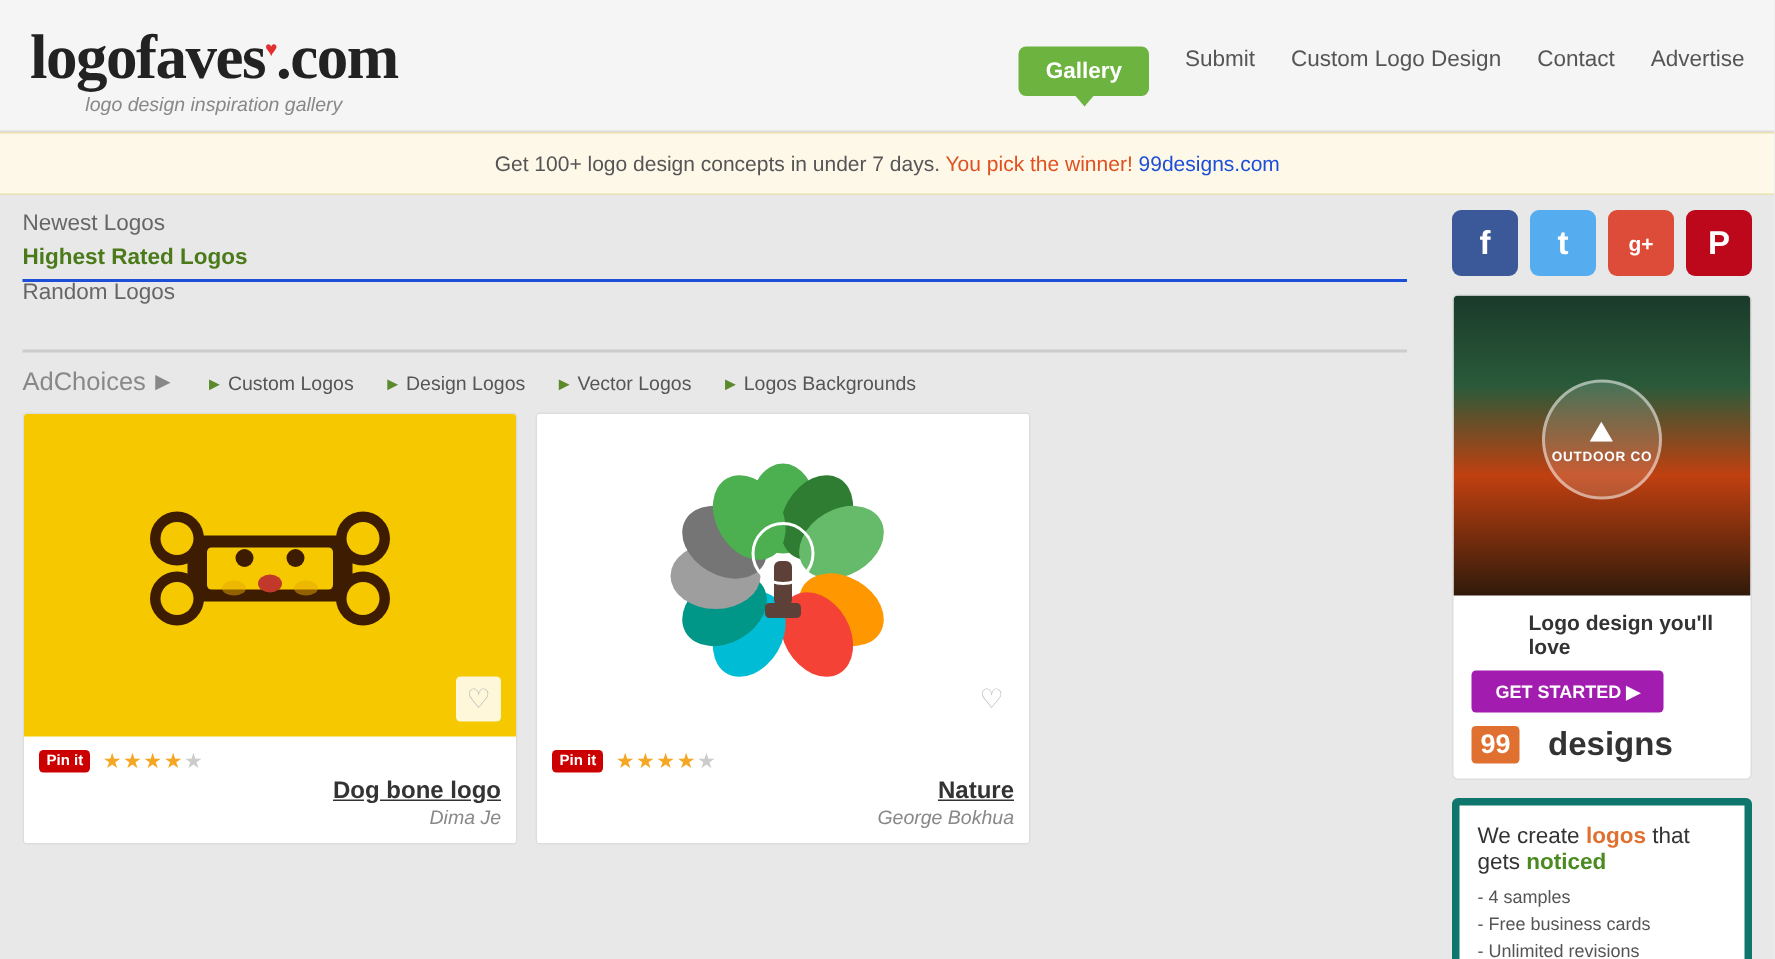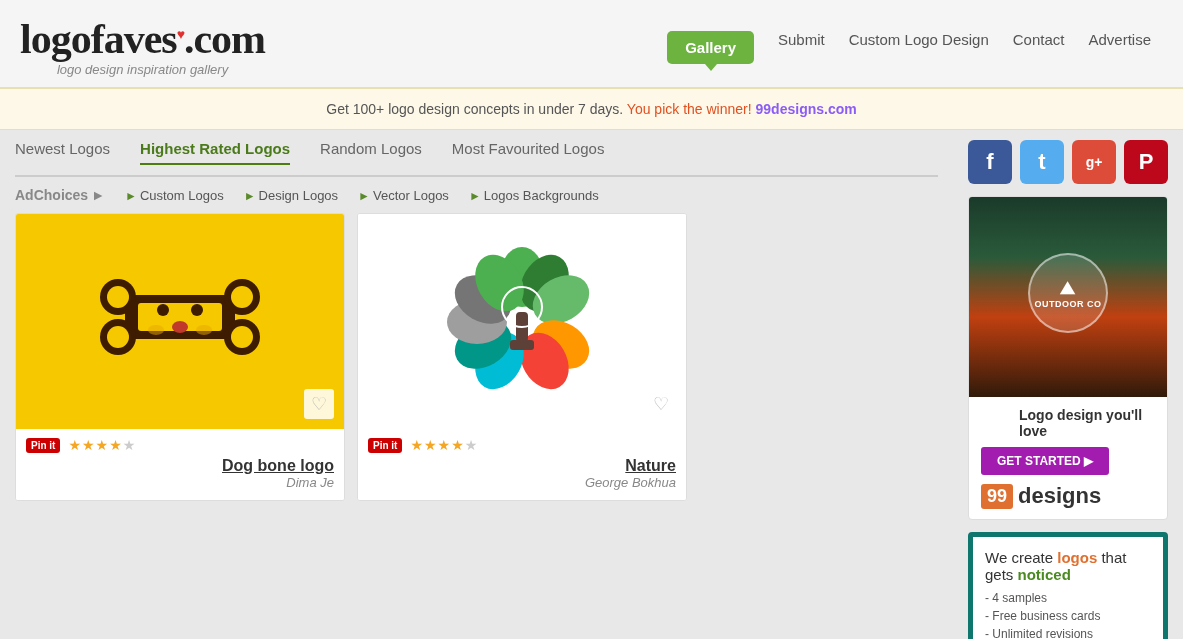--- a/index.html
+++ b/index.html
@@ -1,21 +1,21 @@
 <!DOCTYPE html>
 <html><head>
   <meta charset="utf-8">
   <style>
     * { margin: 0; padding: 0; box-sizing: border-box; }
     body { font-family: Arial, sans-serif; background: #f0f0f0; color: #333; }
 
     
     #header {
       background: #f5f5f5;
-      padding: 18px 32px 10px 20px;
+      padding: 18px 20px 10px 20px;
       display: flex;
       align-items: center;
       justify-content: space-between;
       border-bottom: 1px solid #ddd;
     }
     #logo-area { display: flex; flex-direction: column; }
     #site-title {
       font-size: 42px;
       font-weight: bold;
       color: #222;
@@ -49,54 +49,54 @@
     
     #banner {
       background: #fdf8e8;
       border-top: 1px solid #e8e0b0;
       border-bottom: 1px solid #e8e0b0;
       text-align: center;
       padding: 12px;
       font-size: 14px;
       color: #555;
     }
-    #banner a { color: #8b5cf6; text-decoration: none; font-weight: bold; }
+    #banner a { color: #1d4ed8; text-decoration: none; font-weight: normal; }
     #banner .highlight { color: #e05020; }
 
     
     #content-wrapper {
       display: flex;
       max-width: 1183px;
       padding: 0;
       background: #e8e8e8;
     }
     #main-content { flex: 1; padding: 10px 15px; }
     #sidebar { width: 230px; padding: 10px 15px; flex-shrink: 0; }
 
     
     #tabs {
       display: flex;
-      gap: 30px;
       border-bottom: 2px solid #ccc;
-      padding-bottom: 12px;
+      padding-bottom: 24px;
       margin-bottom: 10px;
+      flex-direction: column;
     }
     .tab { text-decoration: none; color: #666; font-size: 15px; padding-bottom: 6px; }
-    .tab.active { color: #4a7a1a; font-weight: bold; border-bottom: 2px solid #4d7c0f; margin-bottom: -2px; }
+    .tab.active { color: #4a7a1a; font-weight: bold; border-bottom: 2px solid #1d4ed8; margin-bottom: -2px; }
 
     
     #filter-bar {
       display: flex;
       align-items: center;
       gap: 20px;
       margin-bottom: 10px;
       font-size: 13px;
       flex-wrap: wrap;
     }
-    .adchoice { color: #888; font-size: 14px; display: flex; align-items: flex-start; gap: 3px; font-weight: bold; }
+    .adchoice { color: #888; font-size: 17px; display: flex; align-items: flex-start; gap: 3px; }
     .filter-link { color: #555; text-decoration: none; font-size: 13px; }
     .filter-arrow { color: #5a8a2a; font-size: 12px; margin-right: 3px; }
 
     
     #logo-grid {
       display: flex;
       gap: 12px;
       flex-wrap: wrap;
     }
     .logo-card {
@@ -226,21 +226,21 @@
       font-weight: bold;
       padding: 7px 16px;
       border-radius: 3px;
       border: none;
       cursor: pointer;
       display: inline-flex;
       align-items: center;
       gap: 4px;
       margin-bottom: 8px;
     }
-    .ad-logo-99 { display: flex; align-items: center; gap: 5px; font-size: 22px; font-weight: bold; color: #333; }
+    .ad-logo-99 { display: flex; align-items: center; gap: 19px; font-size: 22px; font-weight: bold; color: #333; }
     .ad-logo-99 .slash-box {
       background: #e07030;
       color: #fff;
       padding: 2px 6px;
       border-radius: 3px;
       font-size: 18px;
       font-weight: bold;
     }
 
     
@@ -285,21 +285,20 @@
 </div>
 
 <div id="content-wrapper">
 
   <div id="main-content">
 
     <div id="tabs">
       <a href="#" class="tab">Newest Logos</a>
       <a href="#" class="tab active">Highest Rated Logos</a>
       <a href="#" class="tab">Random Logos</a>
-      <a href="#" class="tab">Most Favourited Logos</a>
     </div>
 
     <div id="filter-bar">
       <span class="adchoice">
         <span>AdChoices</span>
         <span>►</span>
       </span>
       <a href="#" class="filter-link">
         <span class="filter-arrow">►</span><span>Custom Logos</span>
       </a>

